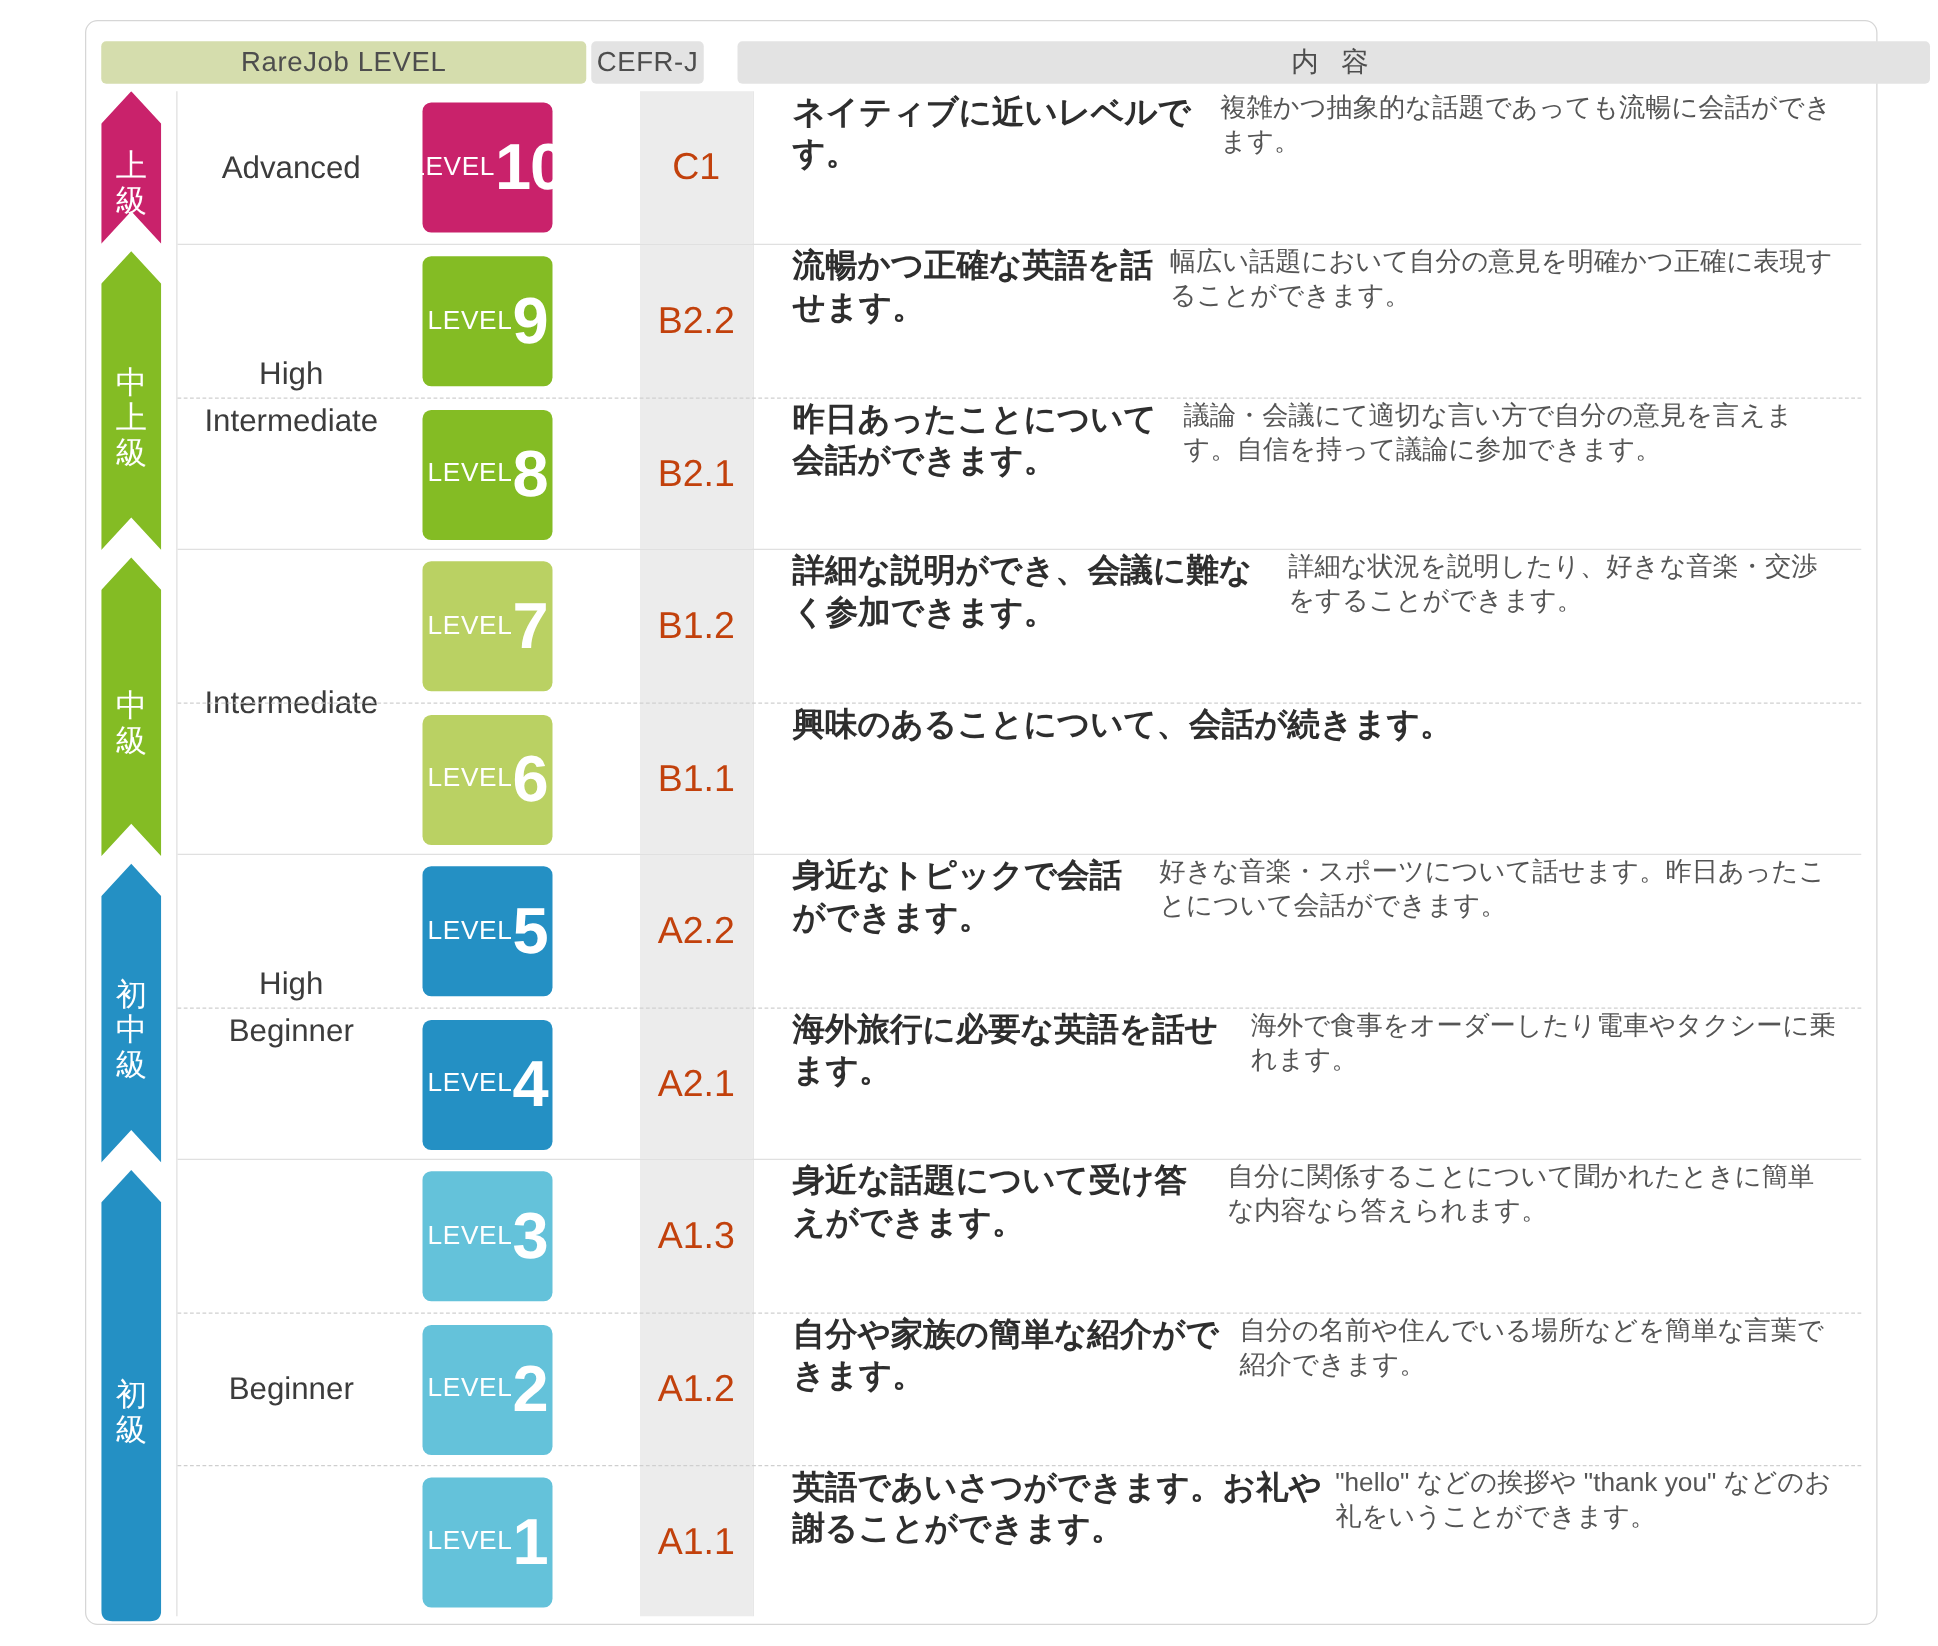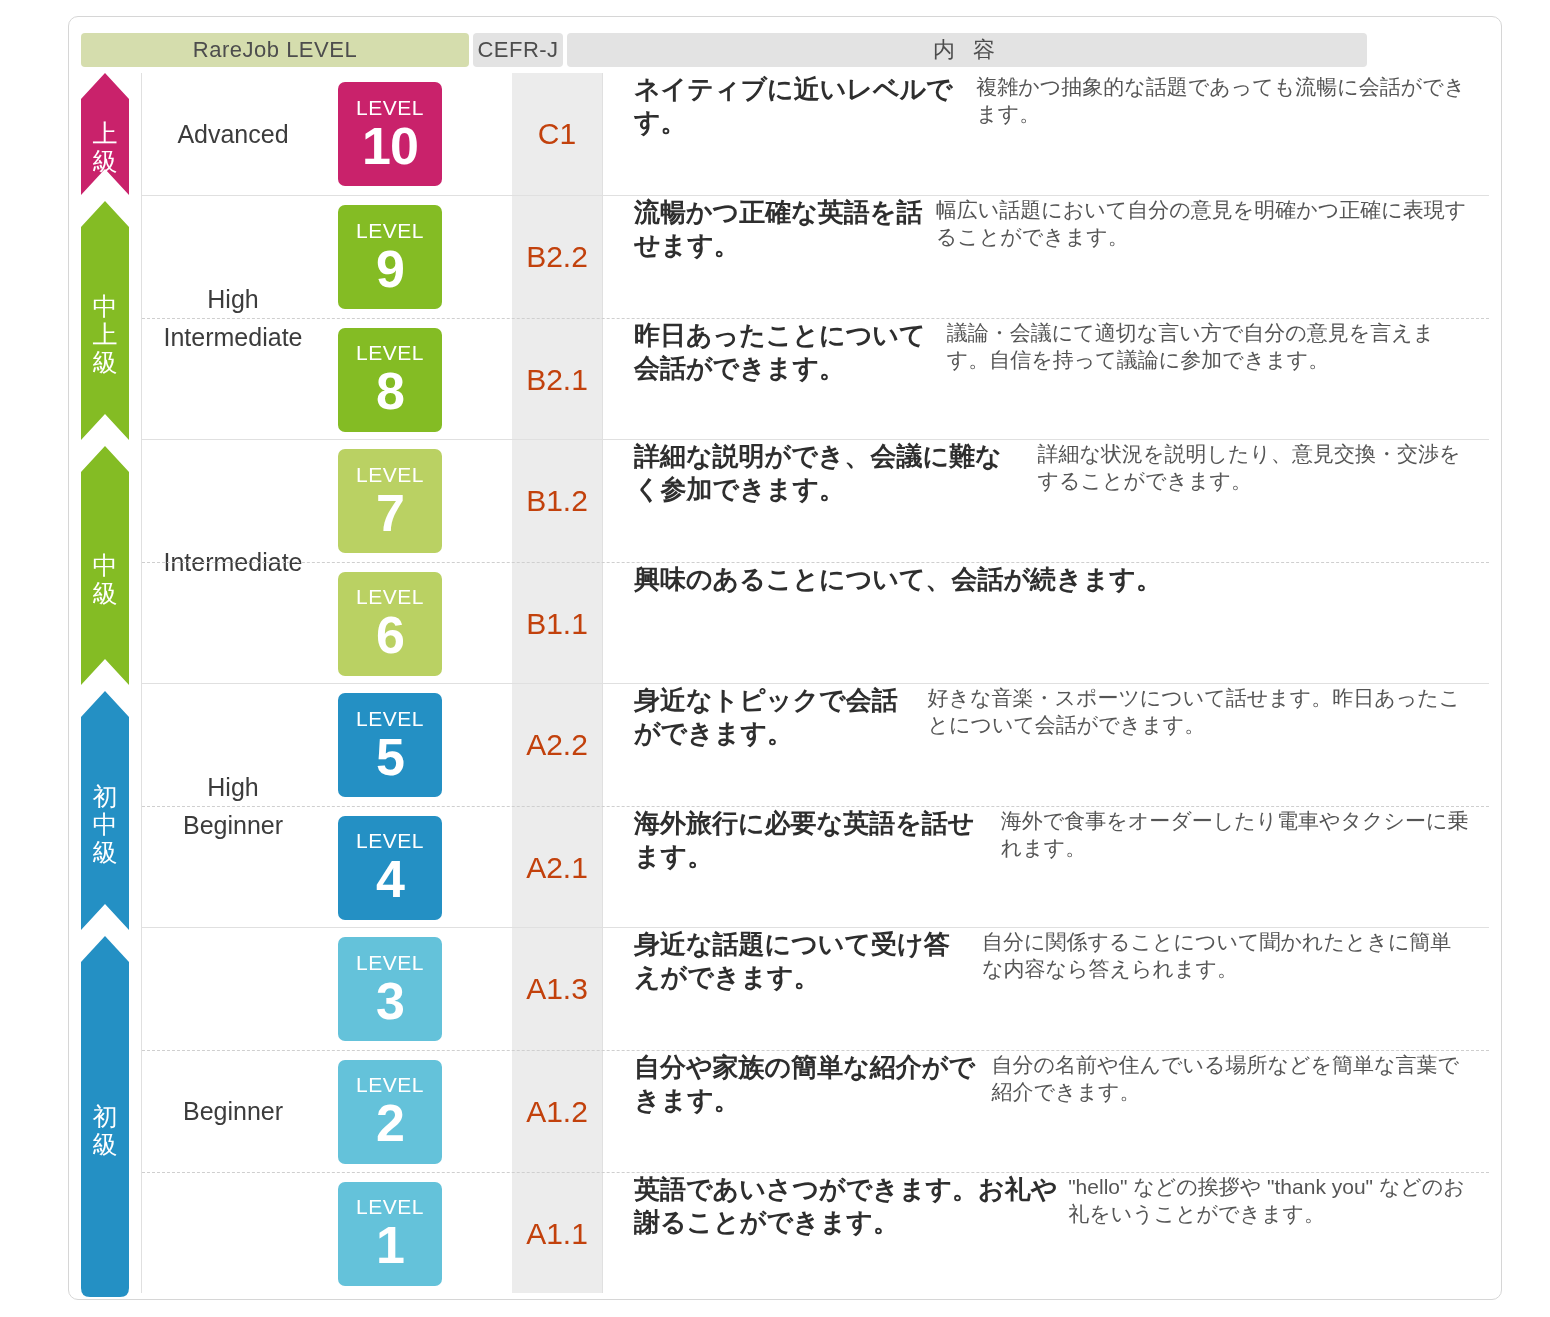--- a/index.html
+++ b/index.html
@@ -28,21 +28,21 @@
     border-radius: 4px;
     font-size: 22px;
     color: #4d4d4d;
     display: flex;
     align-items: center;
     justify-content: center;
     letter-spacing: .5px;
   }
   #hdr-rarejob { left: 12px;  width: 388px; background: #d5ddad; }
   #hdr-cefr    { left: 404px; width: 90px;  background: #e3e3e3; }
-  #hdr-naiyo   { left: 498px; width: 800px; background: #e3e3e3; letter-spacing: 6px; }
+  #hdr-naiyo   { left: 521px; width: 954px; background: #e3e3e3; letter-spacing: 6px; }
 
   
   #grid {
     position: absolute;
     left: 12px; top: 56px;
     width: 1408px; height: 1212px;
   }
 
   
   #ribbon {
@@ -98,21 +98,20 @@
 
   .level-badge {
     position: absolute;
     left: 196px;
     top: 50%;
     transform: translateY(-50%);
     width: 104px; height: 104px;
     border-radius: 7px;
     color: #fff;
     display: flex;
-    flex-direction: column;
     align-items: center;
     justify-content: center;
     line-height: 1;
   }
   .level-badge .lv-word {
     font-size: 21px;
     letter-spacing: .5px;
     margin-bottom: 2px;
   }
   .level-badge .lv-num {
@@ -234,21 +233,21 @@
           <div class="band-name">Intermediate</div>
           <div class="cefr-strip"></div>
           <div class="row">
             <div class="level-badge" style="background: rgb(186, 209, 99);">
               <div class="lv-word">LEVEL</div>
               <div class="lv-num">7</div>
             </div>
             <div class="cefr-code">B1.2</div>
             <div class="desc">
               <div class="desc-title">詳細な説明ができ、会議に難なく参加できます。</div>
-              <div class="desc-sub">詳細な状況を説明したり、意見交換・交渉をすることができます。</div>
+              <div class="desc-sub">詳細な状況を説明したり、好きな音楽・交渉をすることができます。</div>
             </div>
           </div>
           <div class="row">
             <div class="level-badge" style="background: rgb(186, 209, 99);">
               <div class="lv-word">LEVEL</div>
               <div class="lv-num">6</div>
             </div>
             <div class="cefr-code">B1.1</div>
             <div class="desc">
               <div class="desc-title">興味のあることについて、会話が続きます。</div>

